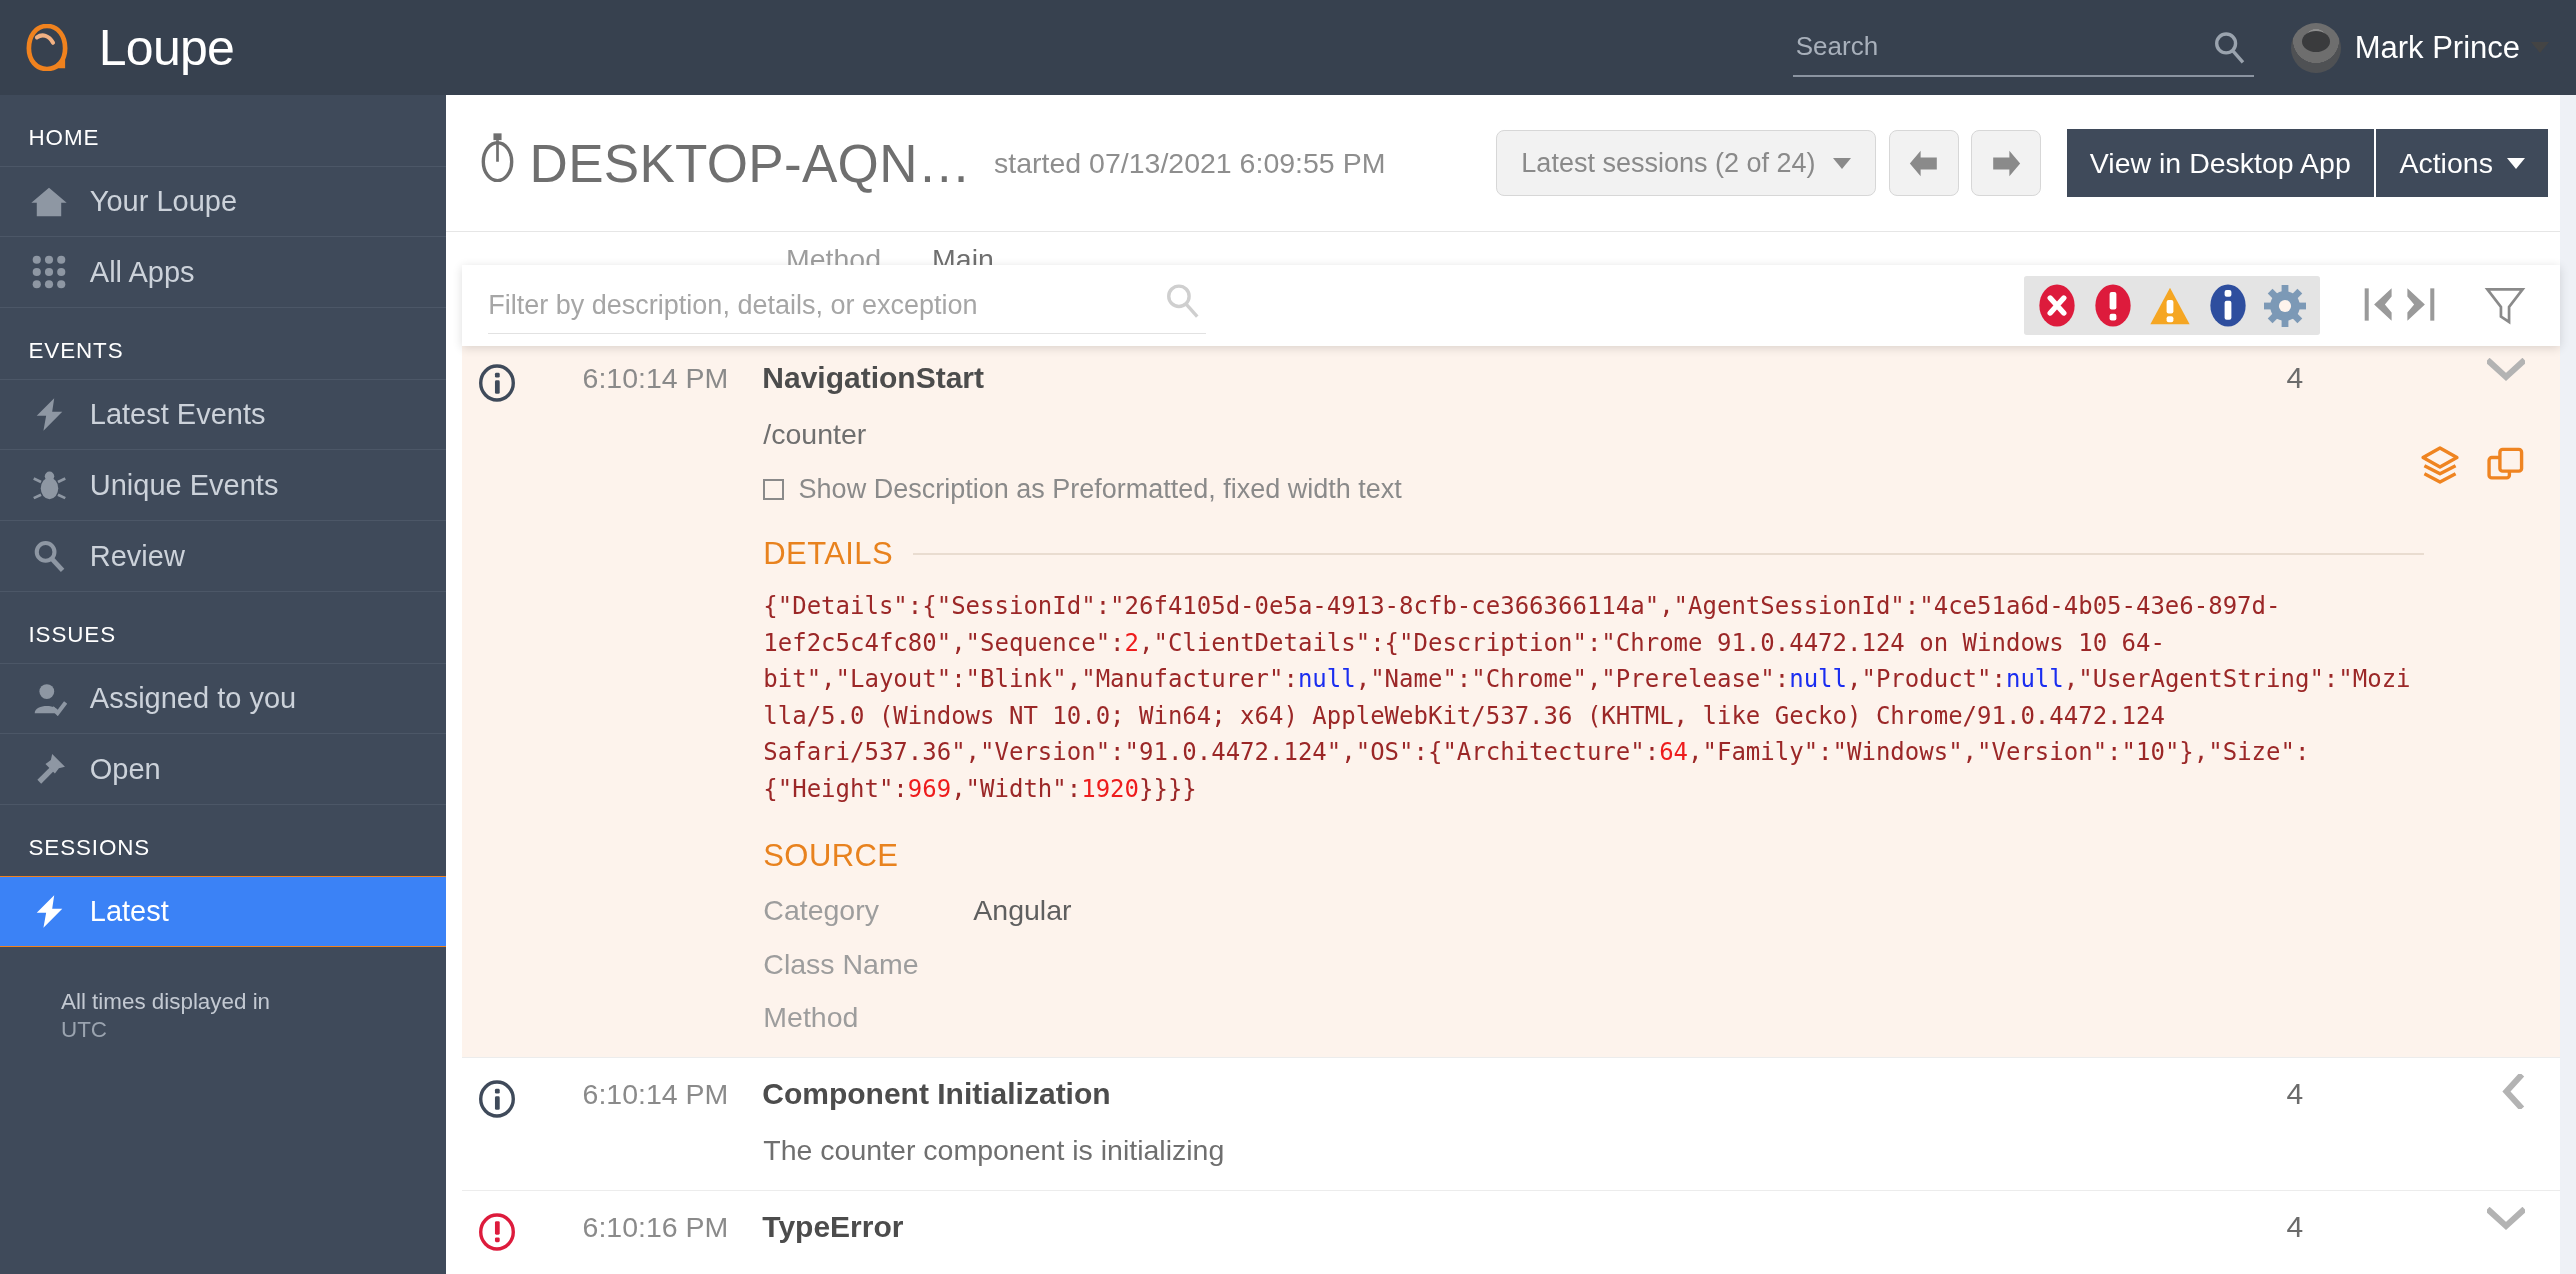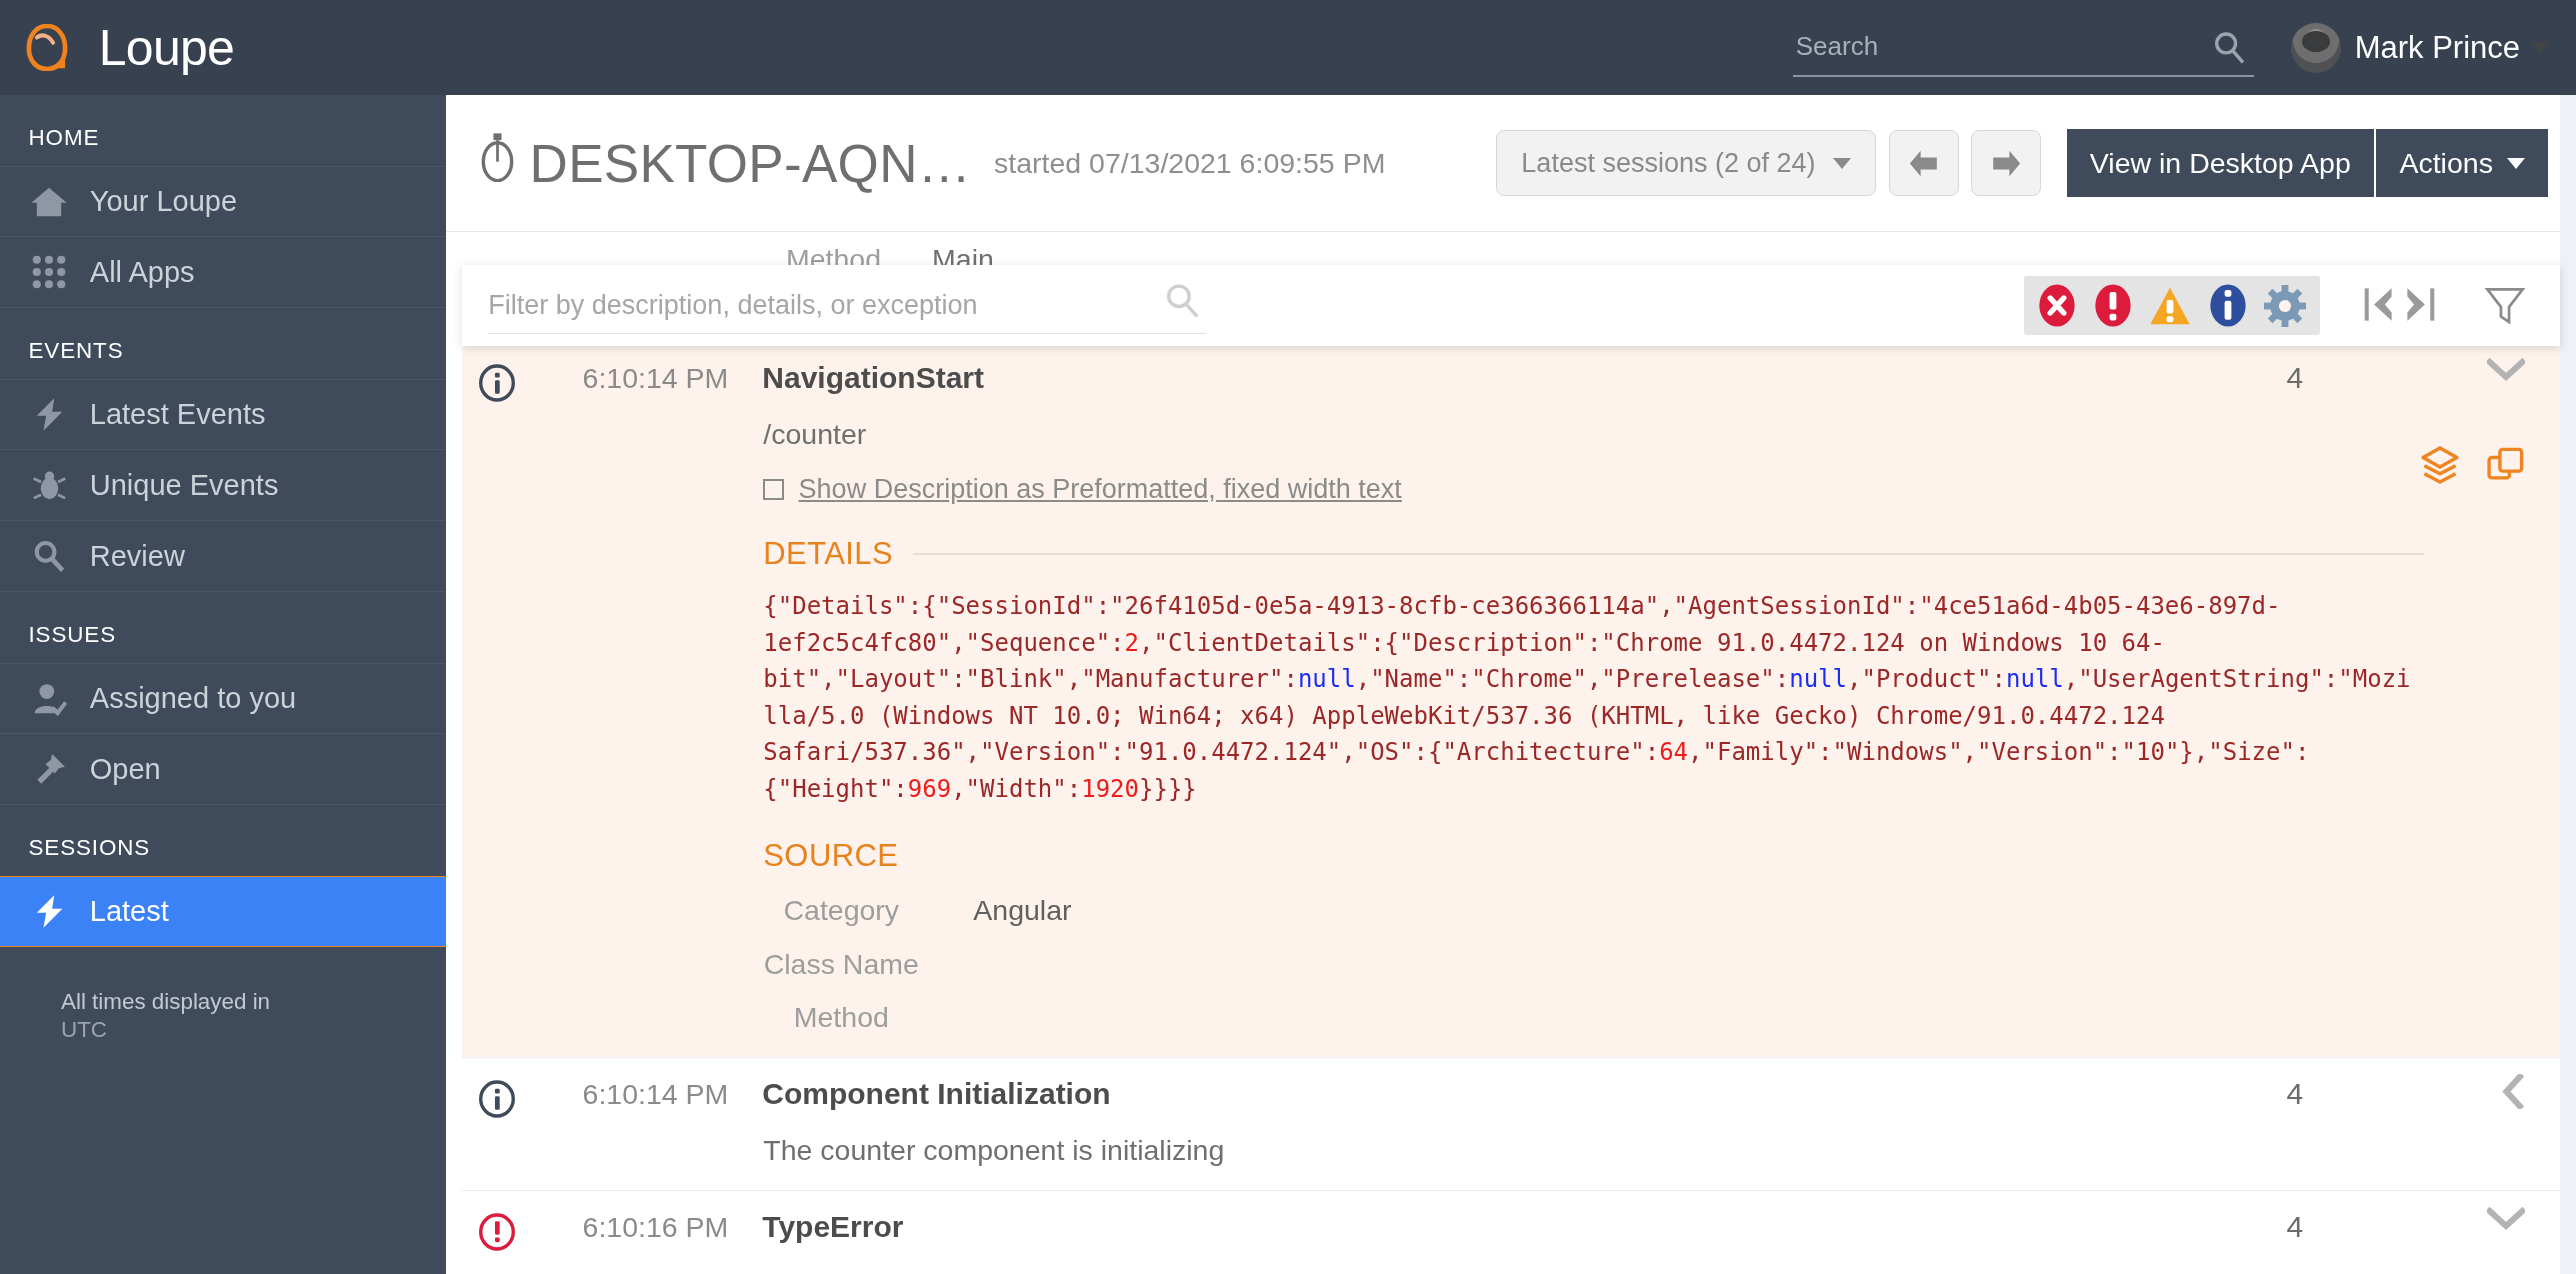--- a/index.html
+++ b/index.html
@@ -175,40 +175,40 @@
   .chev-cell {
     position: absolute; right: 35px; top: 16.3px; cursor: pointer;
   }
   .row-tools {
     position: absolute; right: 33px; top: 102px; display: flex; gap: 24.4px;
   }
   .row-tool { cursor: pointer; }
   .event-body { padding: 0 0 23px 301px; }
   .desc { color: #6f6f6f; font-size: 28.5px; padding-top: 16.3px; }
   .pre-check {
-    display: flex; align-items: center; padding-top: 23px; color: #8a8a8a; font-size: 27px; text-decoration: underline;
+    display: flex; align-items: center; padding-top: 23px; color: #8a8a8a; font-size: 27px;
   }
   .checkbox {
     width: 20.3px; height: 20.3px; border: 2px solid #8a8a8a; margin-right: 15px;
     flex: 0 0 auto; cursor: pointer;
   }
   .section-head {
     display: flex; align-items: center; margin-top: 31px; margin-right: 136px;
   }
   .section-title {
     color: #e8821e; font-size: 31px; letter-spacing: 0.4px; white-space: nowrap;
   }
   .section-rule { flex: 1; height: 1.4px; background: #e9dcd0; margin-left: 20.3px; }
   .code {
     font-family: "DejaVu Sans Mono", monospace; font-size: 24px; line-height: 1.52;
     color: #9b2727; margin-top: 16.3px; margin-right: 136px; word-break: break-word;
   }
   .code .num { color: #ee1c1c; }
   .code .nul { color: #1a2df0; }
-  .kv { display: flex; margin-top: 20.3px; font-size: 28.5px; text-align: center; }
+  .kv { display: flex; margin-top: 20.3px; font-size: 28.5px; }
   .kv .k { color: #9d9d9d; width: 156px; }
   .kv .v { color: #5f5f5f; margin-left: 54px; }
 
   .scrollbar {
     position: absolute; top: 0; right: 0; width: 16.3px; height: 1180px;
     background: #eef1f6;
   }
 </style>
 </head>
 <body>

